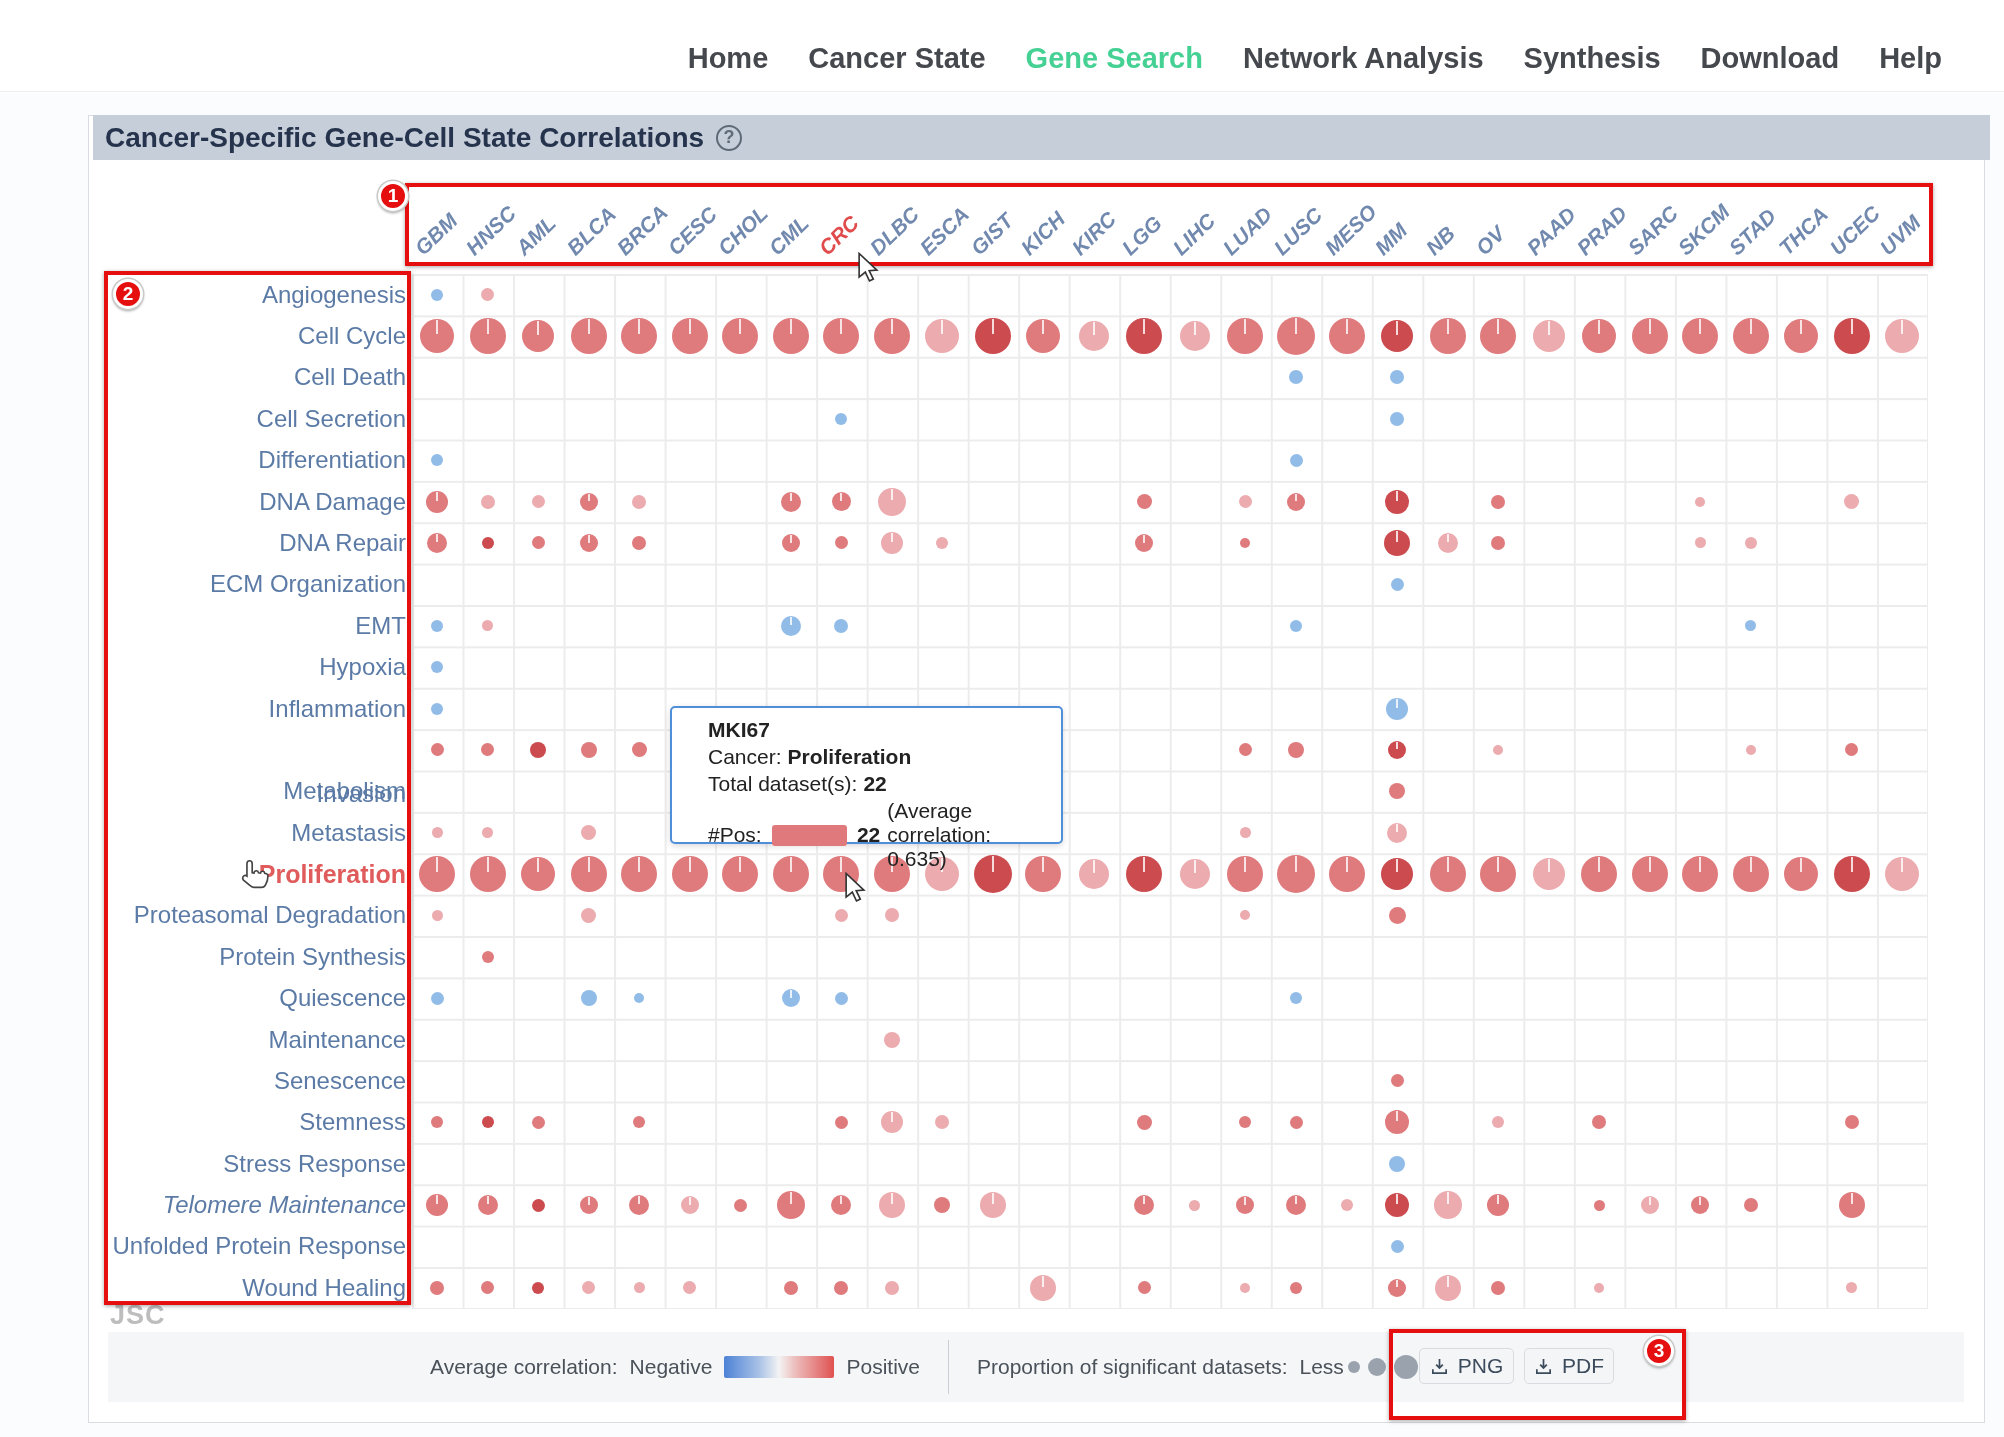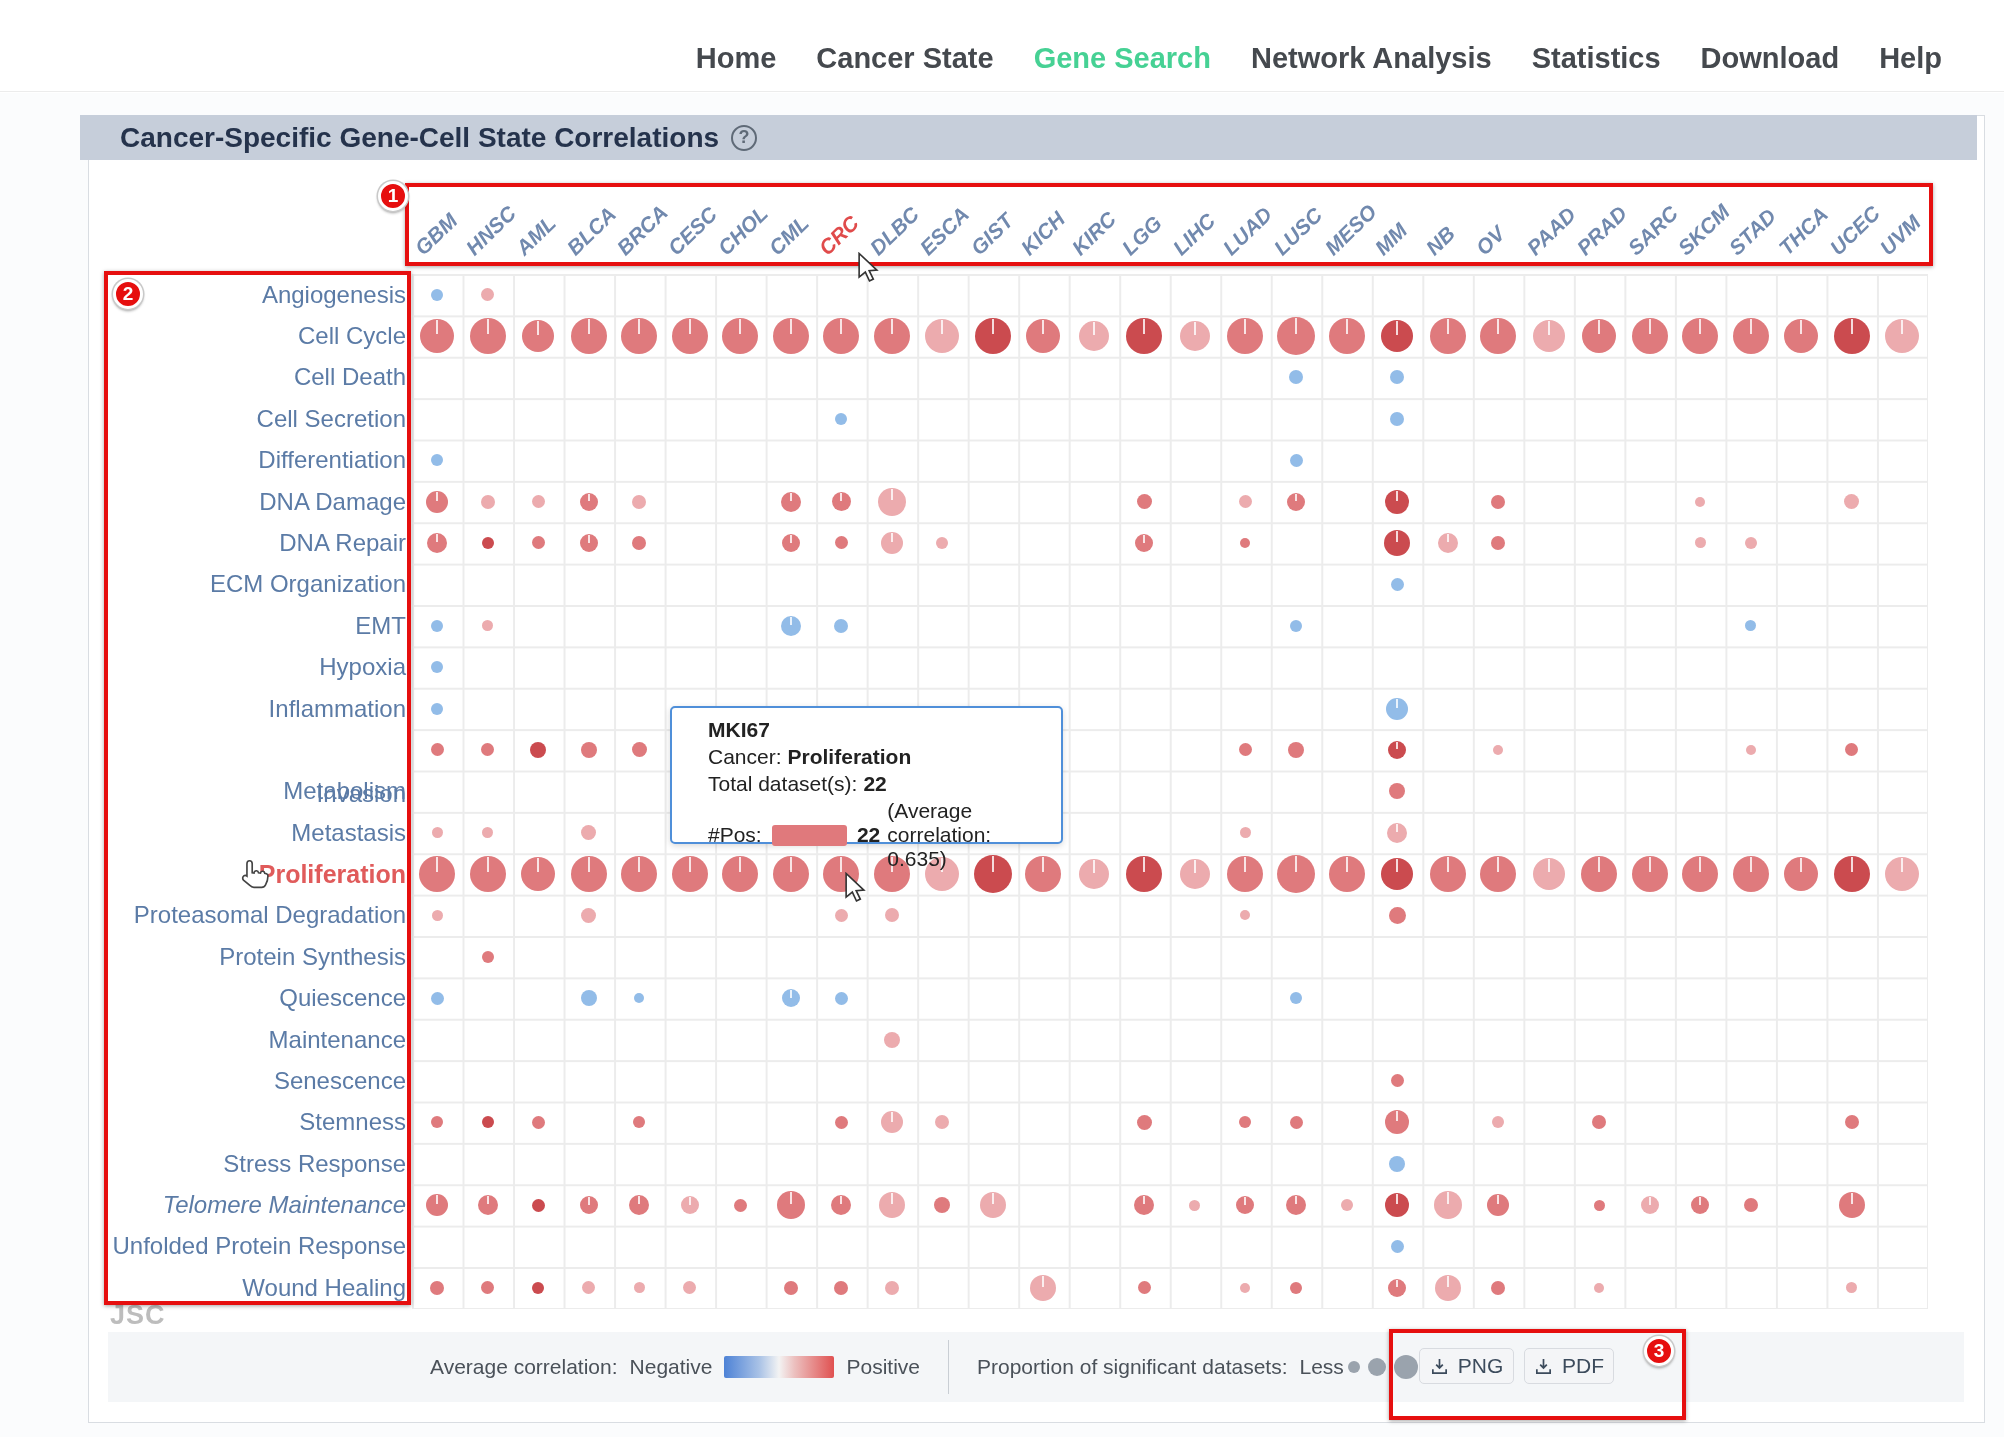--- a/index.html
+++ b/index.html
@@ -18,21 +18,21 @@
   .logo-dot { position:absolute; border-radius:50%; }
   .brand-name { margin-left:10px; font-size:49px; font-weight:bold; color:#8d8d8d; letter-spacing:1px; position:relative; }
   .sparkle { position:absolute; top:-14px; right:104px; color:#aed3f2; font-size:26px; font-weight:normal; }
   .navlinks { position:absolute; right:62px; top:0; height:116px; display:flex; align-items:center; gap:40px; }
   .navlink { font-size:29px; font-weight:bold; color:#45494e; cursor:pointer; white-space:nowrap; }
   .navlink.active { color:#46d194; }
 
   
   .card-bg { position:absolute; left:0; top:93px; width:2004px; height:1344px; background:#fbfcfd; }
   .card { position:absolute; left:88px; top:115px; width:1897px; height:1308px; background:#fff; border:1px solid #d9dde2; }
-  .card-header { position:absolute; left:80px; top:115px; width:1897px; height:45px; background:#c6ceda; display:flex; align-items:center; padding-left:40px; }
+  .card-header { position:absolute; left:93px; top:115px; width:1897px; height:45px; background:#c6ceda; display:flex; align-items:center; padding-left:12px; }
   .card-title { font-size:28px; font-weight:bold; color:#25334c; }
   .help-badge { margin-left:12px; width:26px; height:26px; border:2px solid #5f6a77; border-radius:50%; color:#5f6a77;
                 font-size:18px; font-weight:bold; display:flex; align-items:center; justify-content:center; }
 
   
   .grid-area { position:absolute; left:412px; top:274px; width:1516px; height:1035px;
     background-image:linear-gradient(to right,#ececec 1.5px,transparent 1.5px),
                      linear-gradient(to bottom,#ececec 1.5px,transparent 1.5px);
     background-size:50.53px 41.38px; border-right:1.5px solid #ececec; border-bottom:1.5px solid #ececec; }
   .col-label { position:absolute; transform:rotate(-44deg); transform-origin:0 100%;
@@ -80,21 +80,21 @@
 <body>
 
 <div class="page">
 
   <div class="topnav">
     <div class="navlinks">
       <span class="navlink">Home</span>
       <span class="navlink">Cancer State</span>
       <span class="navlink active">Gene Search</span>
       <span class="navlink">Network Analysis</span>
-      <span class="navlink">Statistics</span>
+      <span class="navlink">Synthesis</span>
       <span class="navlink">Download</span>
       <span class="navlink">Help</span>
     </div>
   </div>
 
   <div class="card-bg"></div>
   <div class="card"></div>
   <div class="card-header">
     <span class="card-title">Cancer-Specific Gene-Cell State Correlations</span>
     <span class="help-badge">?</span>

